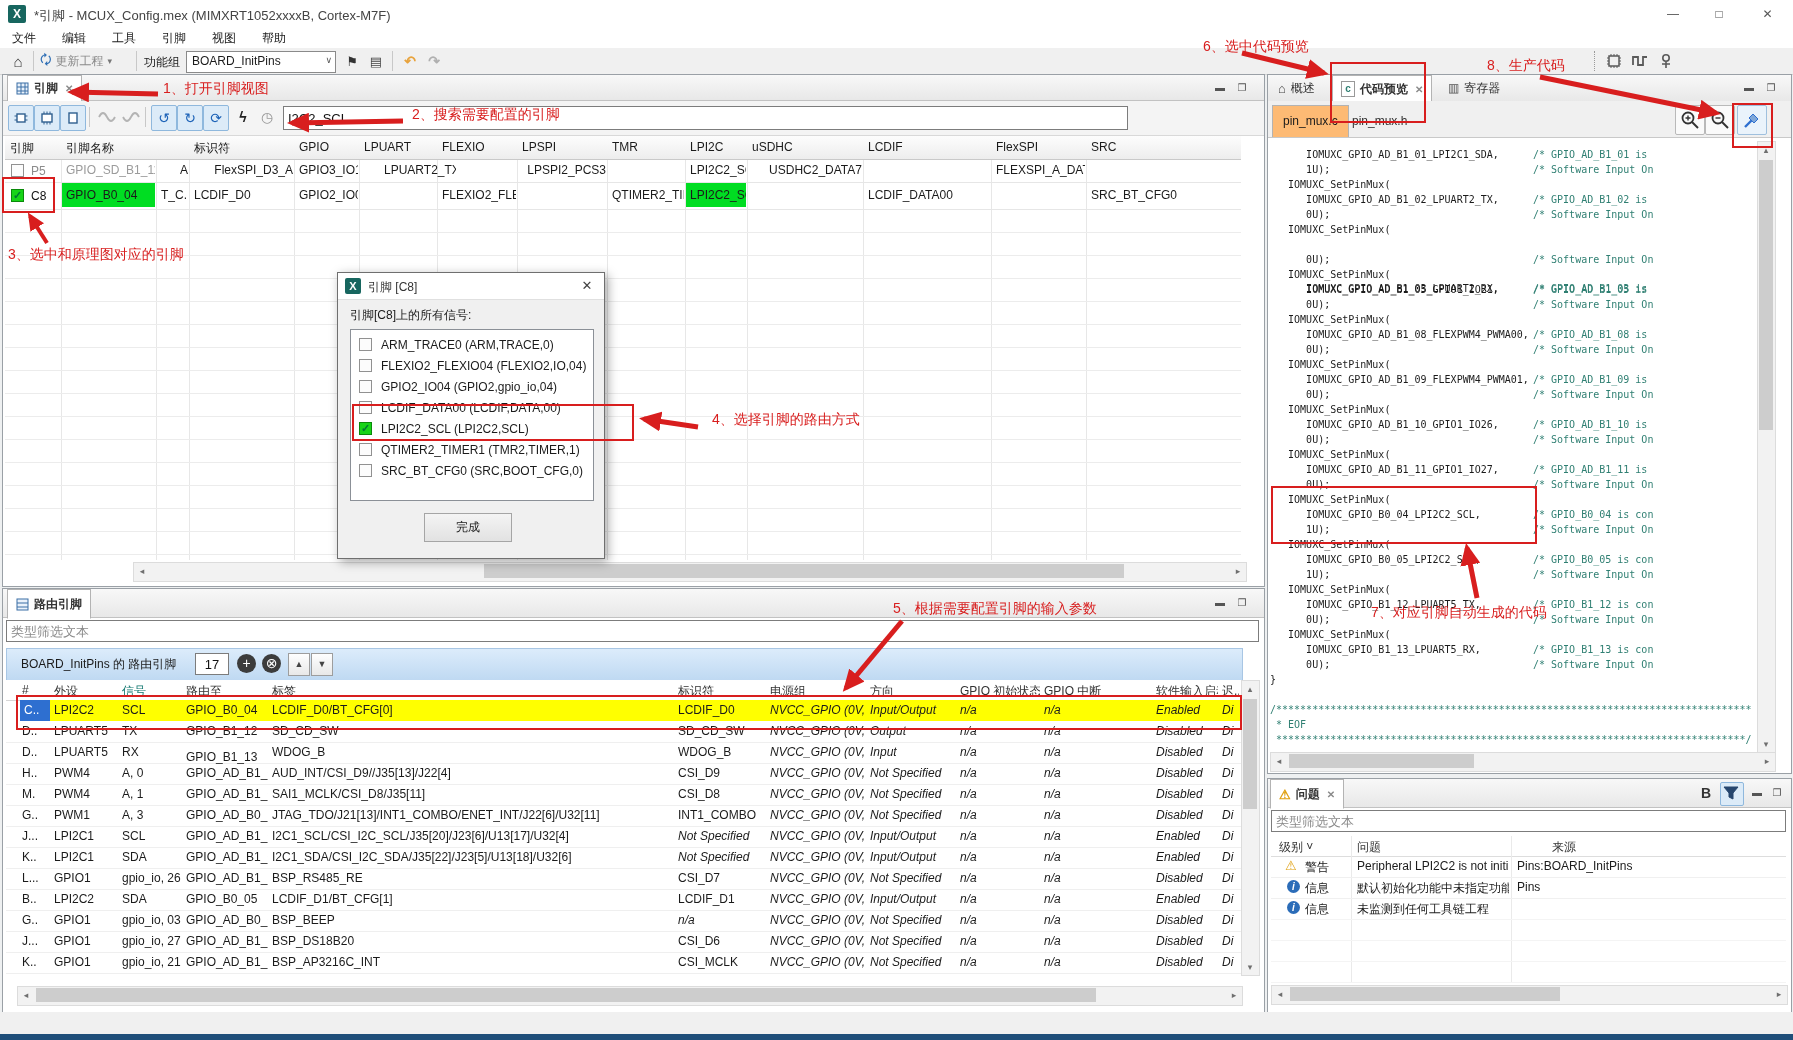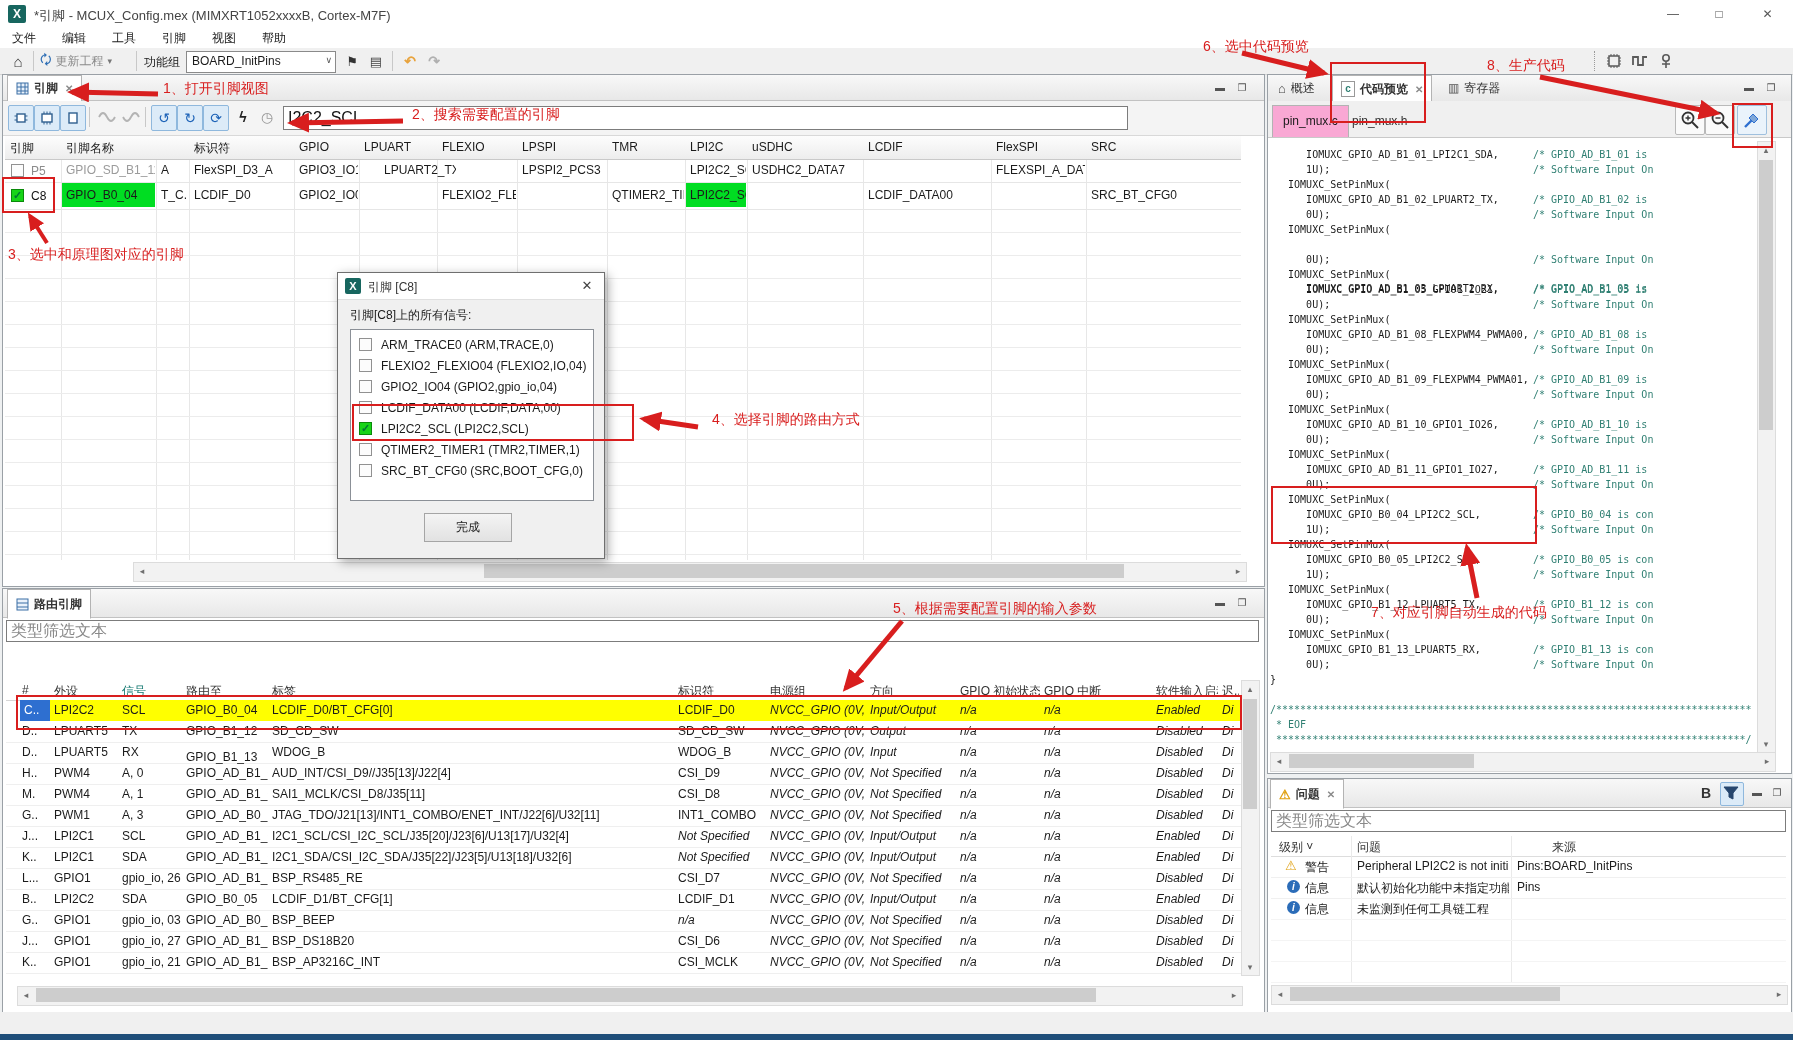--- a/index.html
+++ b/index.html
@@ -9,21 +9,21 @@
   .nowrap{white-space:nowrap;overflow:hidden;}
   .panel{position:absolute;background:#fff;border:1px solid #9aa0a6;}
   .tabstrip{position:absolute;background:linear-gradient(#f8f8f8,#e8e8e8);border-bottom:1px solid #c2c2c2;}
   .tab{position:absolute;top:0;height:100%;display:flex;align-items:center;gap:5px;padding:0 8px;color:#333;}
   .tab.active{background:#fff;border:1px solid #b3b3b3;border-bottom:1px solid #fff;font-weight:bold;}
   .closex{color:#8a8a8a;font-size:10px;margin-left:2px;}
   .mm{position:absolute;width:18px;height:14px;color:#555;font-size:10px;text-align:center;line-height:14px;}
   .tbtn{position:absolute;width:24px;height:24px;display:flex;align-items:center;justify-content:center;border-radius:2px;}
   .tbtn.blue{background:#dcebf8;border:1px solid #8fb8dd;}
   .sep{position:absolute;width:1px;background:#c8c8c8;}
-  .input{position:absolute;background:#fff;border:1px solid #7c7c7c;font-family:"Liberation Sans",sans-serif;font-size:16px;padding:1px 4px;box-sizing:border-box;color:#111;}
+  .input{position:absolute;background:#fff;border:1px solid #7c7c7c;font-family:"Liberation Sans",sans-serif;font-size:13px;padding:1px 4px;box-sizing:border-box;color:#111;}
   .input::placeholder{color:#8a8a8a;font-style:normal;}
   .gridline-h{position:absolute;height:1px;background:#ececec;left:0;right:0;}
   .vline{position:absolute;top:0;width:1px;background:#e7e7e7;}
   .cb{position:absolute;width:13px;height:13px;border:1px solid #919191;background:#fcfcfc;box-sizing:border-box;font-size:11px;line-height:11px;text-align:center;color:#064e06;}
   .cb.on{background:#17d417;border-color:#0a8a0a;font-weight:bold;color:#073;}
   .scroll{position:absolute;background:#f2f2f2;border:1px solid #dcdcdc;}
   .thumb{position:absolute;background:#cdcdcd;}
   .sarrow{position:absolute;color:#6f6f6f;font-size:9px;line-height:16px;text-align:center;width:16px;height:16px;}
   .rrect{position:absolute;border:2px solid #d81e1e;z-index:60;pointer-events:none;}
   .anno{position:absolute;color:#d81e1e;font-size:14px;z-index:62;white-space:nowrap;}
@@ -194,21 +194,21 @@
           <div class="abs nowrap" style="left: 359px; top: 4px; width: 70px;">LPUART</div>
           <div class="abs nowrap" style="left: 437px; top: 4px; width: 72px;">FLEXIO</div>
           <div class="abs nowrap" style="left: 517px; top: 4px; width: 82px;">LPSPI</div>
           <div class="abs nowrap" style="left: 607px; top: 4px; width: 70px;">TMR</div>
           <div class="abs nowrap" style="left: 685px; top: 4px; width: 54px;">LPI2C</div>
           <div class="abs nowrap" style="left: 747px; top: 4px; width: 108px;">uSDHC</div>
           <div class="abs nowrap" style="left: 863px; top: 4px; width: 120px;">LCDIF</div>
           <div class="abs nowrap" style="left: 991px; top: 4px; width: 87px;">FlexSPI</div>
           <div class="abs nowrap" style="left: 1086px; top: 4px; width: 147px;">SRC</div>
         </div>
-        <div class="abs" style="left: 0px; top: 23px; width: 1236px; height: 23px; border-bottom: 1px solid rgb(230, 230, 230);">
+        <div class="abs" style="left: 0px; top: 23px; width: 1236px; height: 23px; border-bottom: 1px solid rgb(230, 230, 230); text-align: right;">
           <div class="cb" style="left: 6px; top: 5px;"></div>
           <div class="abs" style="left: 26px; top: 4.5px; color: rgb(140, 140, 140);">P5</div>
           <div class="abs nowrap" style="left: 57px; top: 1px; width: 93px; height: 20px; line-height: 20px; padding-left: 4px; box-sizing: border-box; color: rgb(155, 155, 155);">GPIO_SD_B1_11</div>
           <div class="abs nowrap" style="left: 152px; top: 1px; width: 31px; height: 20px; line-height: 20px; padding-left: 4px; box-sizing: border-box;">A</div>
           <div class="abs nowrap" style="left: 185px; top: 1px; width: 103px; height: 20px; line-height: 20px; padding-left: 4px; box-sizing: border-box;">FlexSPI_D3_A</div>
           <div class="abs nowrap" style="left: 290px; top: 1px; width: 63px; height: 20px; line-height: 20px; padding-left: 4px; box-sizing: border-box;">GPIO3_IO11</div>
           <div class="abs nowrap" style="left: 375px; top: 1px; width: 76px; height: 20px; line-height: 20px; padding-left: 4px; box-sizing: border-box;">LPUART2_TX</div>
           <div class="abs nowrap" style="left: 513px; top: 1px; width: 88px; height: 20px; line-height: 20px; padding-left: 4px; box-sizing: border-box;">LPSPI2_PCS3</div>
           <div class="abs nowrap" style="left: 681px; top: 1px; width: 60px; height: 20px; line-height: 20px; padding-left: 4px; box-sizing: border-box;">LPI2C2_SCL</div>
           <div class="abs nowrap" style="left: 743px; top: 1px; width: 114px; height: 20px; line-height: 20px; padding-left: 4px; box-sizing: border-box;">USDHC2_DATA7</div>
@@ -257,20 +257,28 @@
         <svg width="13" height="13">
             <rect x="1" y="1" width="11" height="11" fill="#eaf2fb" stroke="#3b6ea5"></rect>
             <path d="M1 5h11M1 9h11" stroke="#3b6ea5"></path>
           </svg>
         <span>路由引脚</span>
       </div>
       <div class="mm" style="left:1208px;top:7px;">▬</div>
       <div class="mm" style="left:1230px;top:7px;">❐</div>
     </div>
     <input class="input" style="left: 3px; top: 31px; width: 1253px; height: 22px;" placeholder="类型筛选文本">
+    <div class="hdrbar" style="left:3px;top:59px;width:1235px;height:31px;">
+      <span style="margin-left:14px;">BOARD_InitPins 的 路由引脚</span>
+      <input class="input" style="left: 188px; top: 4px; width: 34px; height: 22px; text-align: center;" value="17">
+      <div class="circbtn" style="left:230px;top:5px;">+</div>
+      <div class="circbtn" style="left:255px;top:5px;">⊗</div>
+      <div class="sqbtn" style="left:281px;top:4px;">▲</div>
+      <div class="sqbtn" style="left:304px;top:4px;">▼</div>
+    </div>
     <div class="abs" id="routed-table" style="left:3px;top:91px;width:1235px;height:294px;background:#fff;overflow:hidden;">
         <div class="abs" style="left: 0px; top: 0px; width: 1235px; height: 20px; background: rgb(255, 255, 255); border-bottom: 1px solid rgb(214, 214, 214);">
           <div class="abs nowrap" style="left: 16px; top: 3px; width: 28px; color: rgb(51, 51, 51);">#</div>
           <div class="abs nowrap" style="left: 48px; top: 3px; width: 64px; color: rgb(51, 51, 51);">外设</div>
           <div class="abs nowrap" style="left: 116px; top: 3px; width: 60px; color: #0f766e;">信号</div>
           <div class="abs nowrap" style="left: 180px; top: 3px; width: 82px; color: rgb(51, 51, 51);">路由至</div>
           <div class="abs nowrap" style="left: 266px; top: 3px; width: 402px; color: rgb(51, 51, 51); font-family: Liberation Mono, monospace;">标签</div>
           <div class="abs nowrap" style="left: 672px; top: 3px; width: 88px; color: rgb(51, 51, 51);">标识符</div>
           <div class="abs nowrap" style="left: 764px; top: 3px; width: 96px; color: rgb(51, 51, 51);">电源组</div>
           <div class="abs nowrap" style="left: 864px; top: 3px; width: 86px; color: rgb(51, 51, 51);">方向</div>
@@ -488,21 +496,21 @@
       </div>
       <div class="tab" style="left:172px;">
         <span style="color:#555;font-size:12px;">▥</span>
         <span>寄存器</span>
       </div>
       <div class="mm" style="left:472px;top:6px;">▬</div>
       <div class="mm" style="left:494px;top:6px;">❐</div>
     </div>
 
     <div class="abs" style="left:0;top:26px;width:100%;height:36px;background:#f0f0f0;border-bottom:1px solid #c9c9c9;">
-      <div class="abs" style="left:4px;top:4px;height:31px;padding:0 10px;background:#f9a8d4;border:1px solid #b3b3b3;border-bottom:none;line-height:30px;text-align:right;">
+      <div class="abs" style="left:4px;top:4px;height:31px;padding:0 10px;background:#fdba74;border:1px solid #b3b3b3;border-bottom:none;line-height:30px;text-align:right;">
         <span>pin_mux.c</span>
       </div>
       <div class="abs" style="left:74px;top:6px;height:29px;padding:0 10px;line-height:28px;color:#333;">
         <span>pin_mux.h</span>
       </div>
       <div class="abs tbtn" style="left:407px;top:4px;width:28px;height:28px;border:1px solid #b9b9b9;background:#fafafa;">
         <svg width="20" height="20">
             <circle cx="8" cy="8" r="5.5" fill="none" stroke="#333" stroke-width="1.8"></circle>
             <path d="M12 12 L18 18" stroke="#333" stroke-width="2"></path>
             <path d="M5.5 8h5M8 5.5v5" stroke="#333" stroke-width="1.4"></path>

